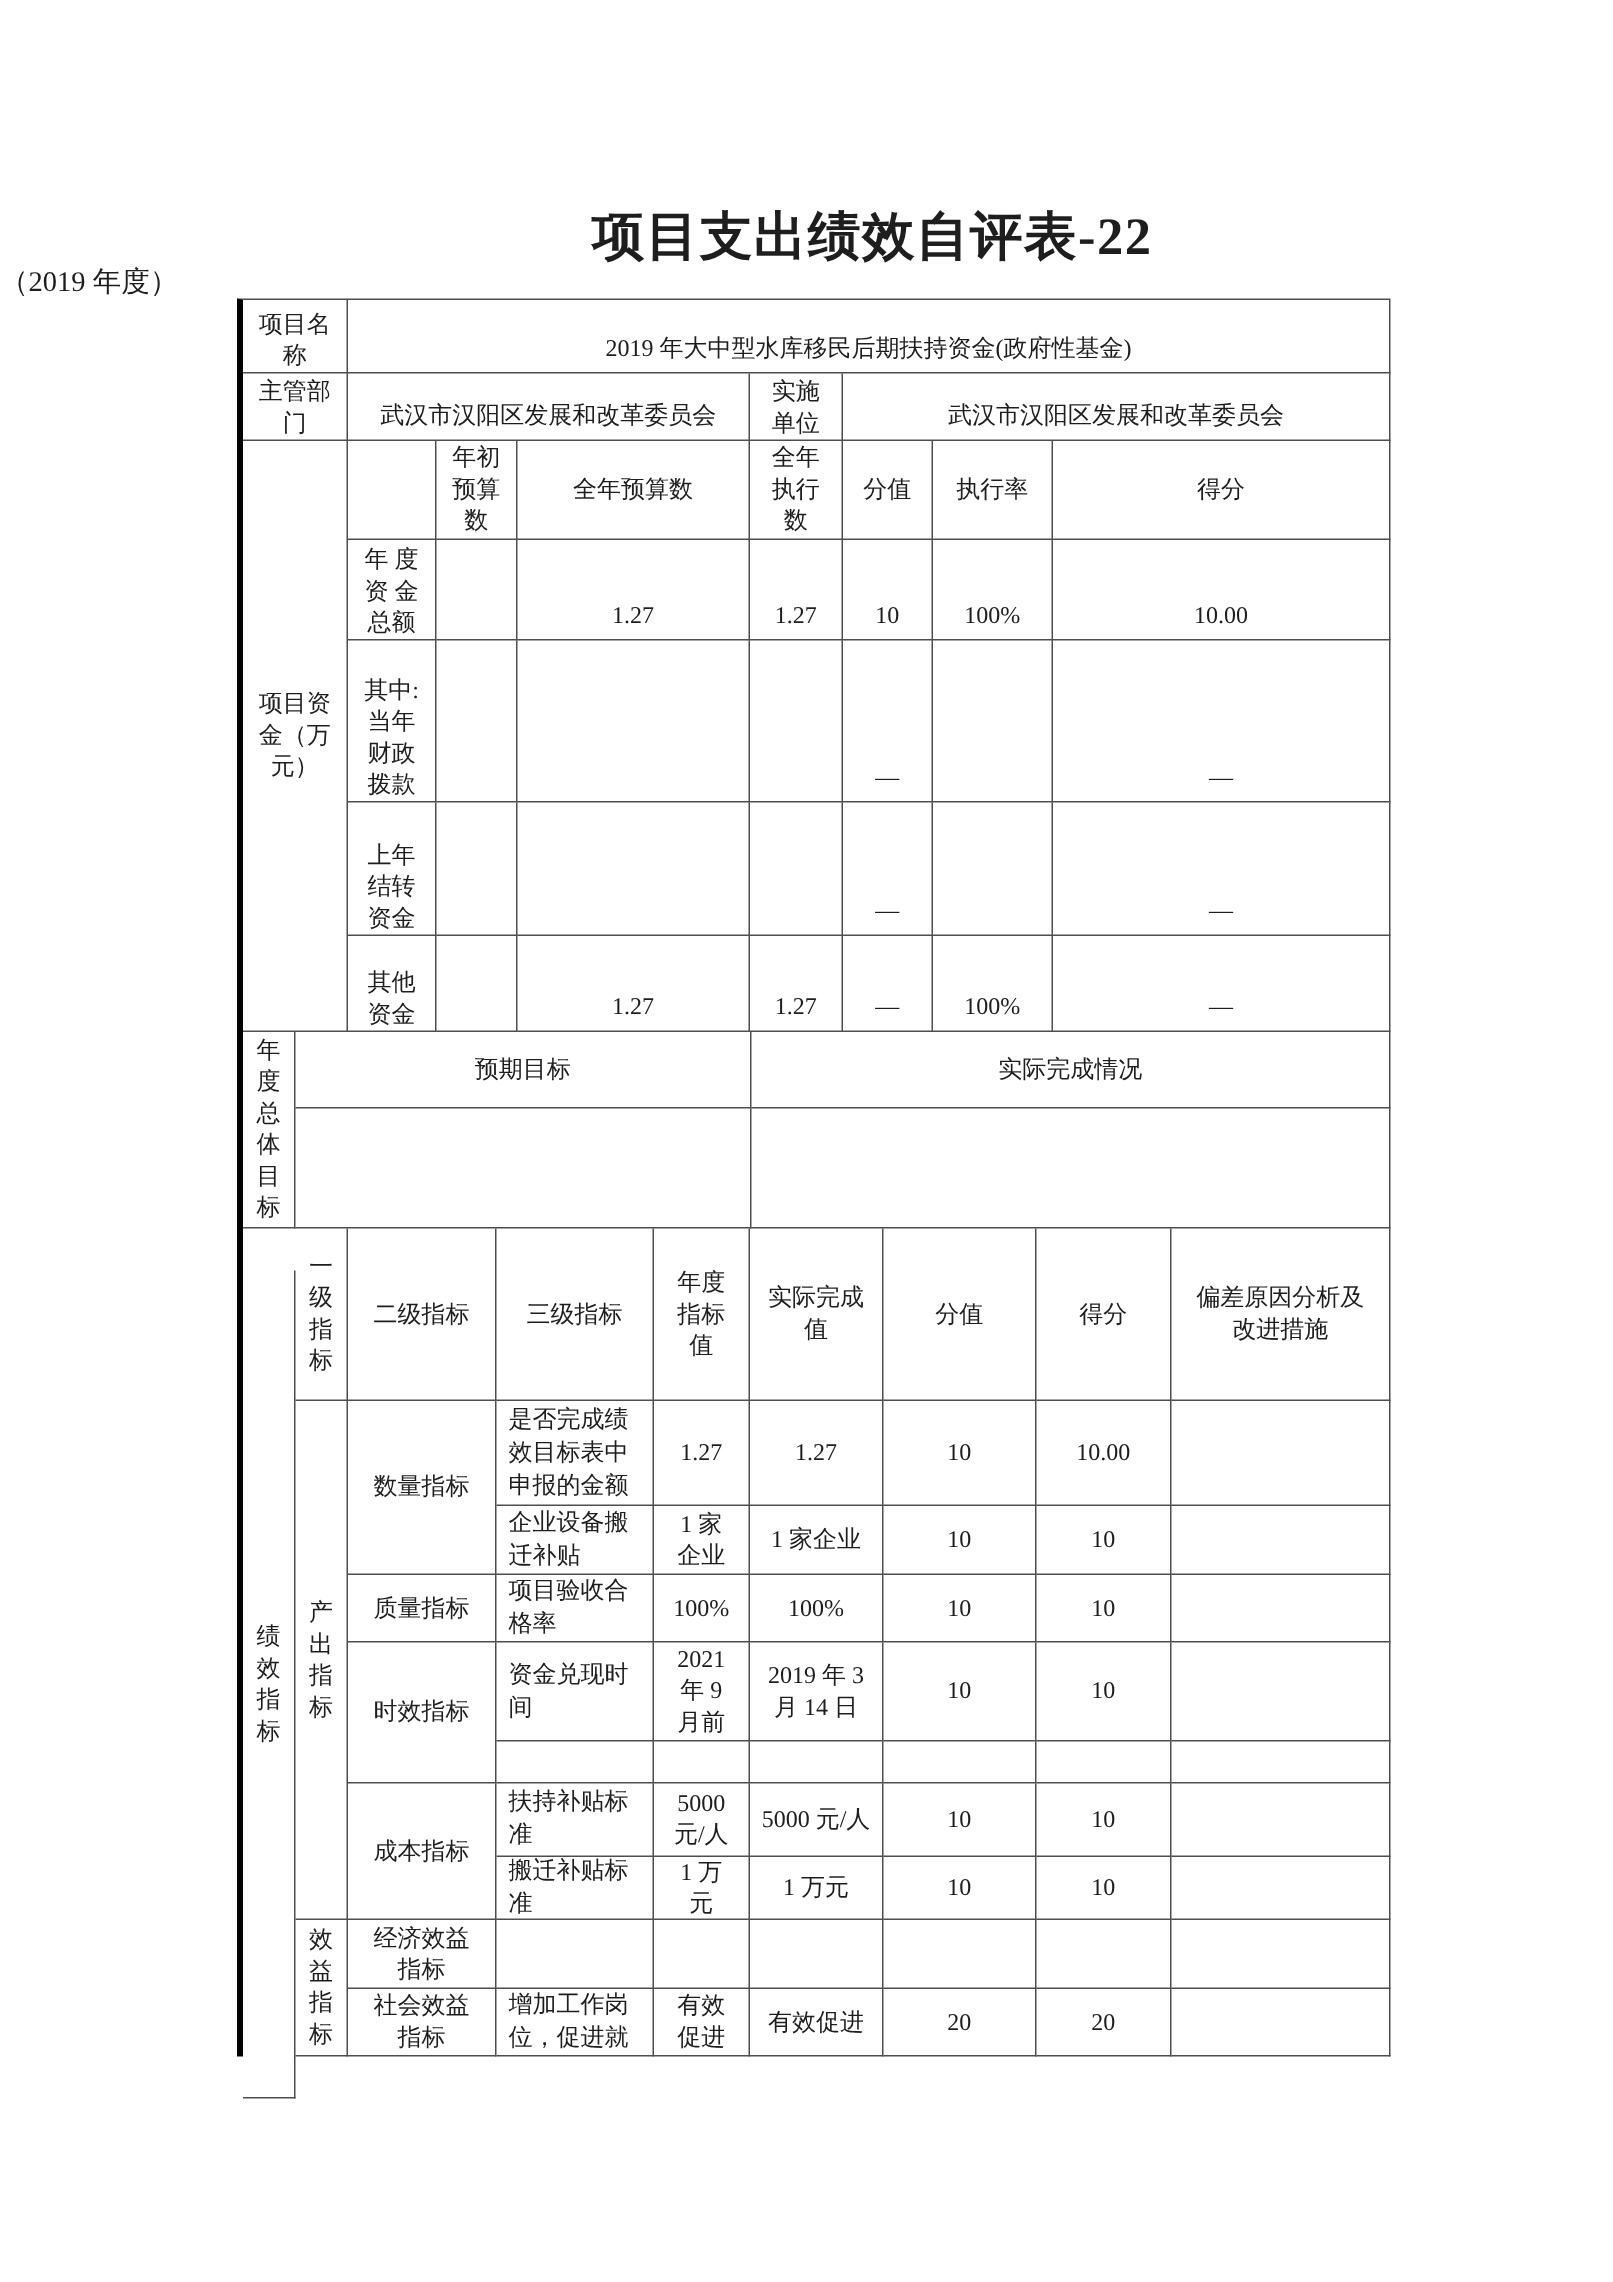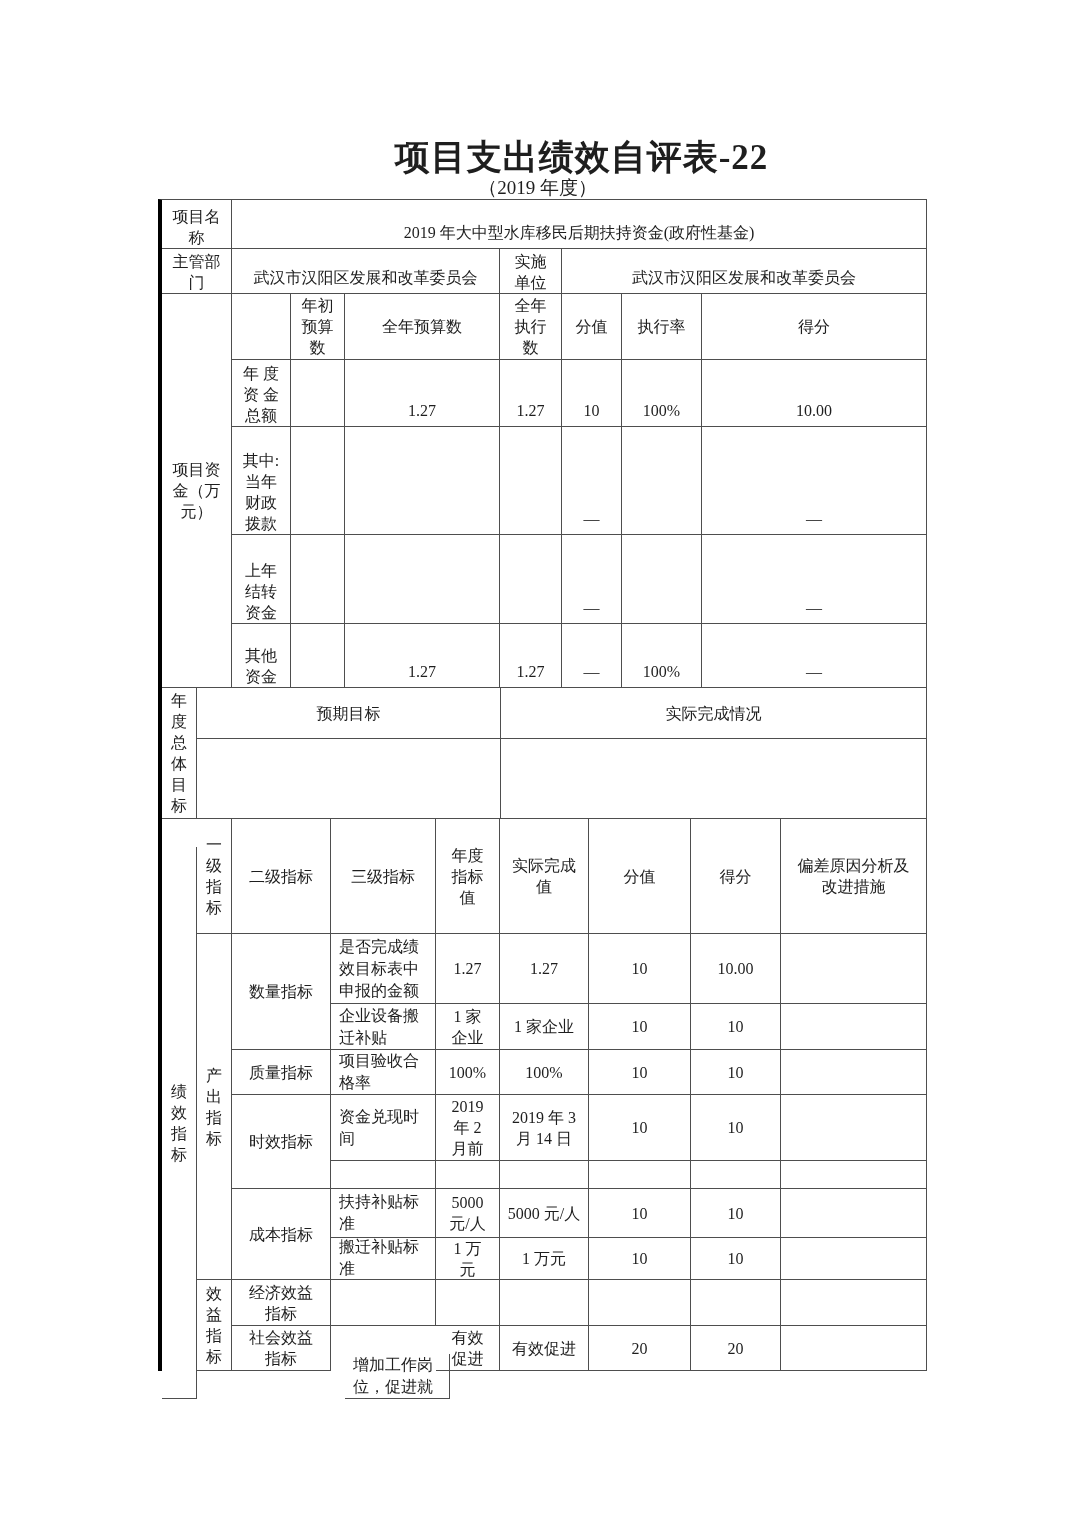--- a/index.html
+++ b/index.html
@@ -9,21 +9,21 @@
     background:#ffffff;
     font-family:"Liberation Serif","DejaVu Serif",serif;
     color:#1e1e1e;
   }
   .doc-title{
     position:absolute;left:0;top:134px;width:1075px;
     text-align:center;font-size:35px;font-weight:bold;letter-spacing:1px;margin-left:44px;
   }
   .doc-subtitle{
     position:absolute;left:0;top:175px;width:1075px;
-    text-align:center;font-size:19px;
+    text-align:left;font-size:19px;
   }
   #tbl{
     position:absolute;left:158px;top:199px;width:765px;height:1171px;
     border-left:4px solid #000000;border-top:1px solid #4e4e4e;
   }
   .c{
     position:absolute;box-sizing:border-box;
     border-right:1px solid #4e4e4e;border-bottom:1px solid #4e4e4e;
     display:flex;align-items:center;justify-content:center;
     text-align:center;font-size:16px;line-height:21px;
@@ -136,21 +136,21 @@
     <div class="c" style="left:619px;top:804px;width:146px;height:46px;"></div>
 
     <div class="c lt" style="left:169px;top:850px;width:105px;height:45px;">项目验收合格率</div>
     <div class="c p10" style="left:274px;top:850px;width:64px;height:45px;">100%</div>
     <div class="c p6" style="left:338px;top:850px;width:89px;height:45px;">100%</div>
     <div class="c" style="left:427px;top:850px;width:102px;height:45px;">10</div>
     <div class="c" style="left:529px;top:850px;width:90px;height:45px;">10</div>
     <div class="c" style="left:619px;top:850px;width:146px;height:45px;"></div>
 
     <div class="c lt" style="left:169px;top:895px;width:105px;height:66px;">资金兑现时间</div>
-    <div class="c p10" style="left:274px;top:895px;width:64px;height:66px;">2019 年 2 月前</div>
+    <div class="c p10" style="left:274px;top:895px;width:64px;height:66px;">2021 年 9 月前</div>
     <div class="c p6" style="left:338px;top:895px;width:89px;height:66px;">2019 年 3 月 14 日</div>
     <div class="c" style="left:427px;top:895px;width:102px;height:66px;">10</div>
     <div class="c" style="left:529px;top:895px;width:90px;height:66px;">10</div>
     <div class="c" style="left:619px;top:895px;width:146px;height:66px;"></div>
 
     <div class="c lt" style="left:169px;top:961px;width:105px;height:28px;"></div>
     <div class="c p10" style="left:274px;top:961px;width:64px;height:28px;"></div>
     <div class="c p6" style="left:338px;top:961px;width:89px;height:28px;"></div>
     <div class="c" style="left:427px;top:961px;width:102px;height:28px;"></div>
     <div class="c" style="left:529px;top:961px;width:90px;height:28px;"></div>
@@ -170,21 +170,21 @@
     <div class="c" style="left:529px;top:1038px;width:90px;height:42px;">10</div>
     <div class="c" style="left:619px;top:1038px;width:146px;height:42px;"></div>
 
     <div class="c lt" style="left:169px;top:1080px;width:105px;height:46px;"></div>
     <div class="c p10" style="left:274px;top:1080px;width:64px;height:46px;"></div>
     <div class="c p6" style="left:338px;top:1080px;width:89px;height:46px;"></div>
     <div class="c" style="left:427px;top:1080px;width:102px;height:46px;"></div>
     <div class="c" style="left:529px;top:1080px;width:90px;height:46px;"></div>
     <div class="c" style="left:619px;top:1080px;width:146px;height:46px;"></div>
 
-    <div class="c lt" style="left:183px;top:1126px;width:105px;height:45px;margin-top:28px;">增加工作岗位，促进就</div>
+    <div class="c lt" style="left:169px;top:1126px;width:105px;height:45px;">增加工作岗位，促进就</div>
     <div class="c p10" style="left:274px;top:1126px;width:64px;height:45px;">有效促进</div>
     <div class="c p6" style="left:338px;top:1126px;width:89px;height:45px;">有效促进</div>
     <div class="c" style="left:427px;top:1126px;width:102px;height:45px;">20</div>
     <div class="c" style="left:529px;top:1126px;width:90px;height:45px;">20</div>
     <div class="c" style="left:619px;top:1126px;width:146px;height:45px;"></div>
 
   </div>
 </div>
 
 </body></html>

